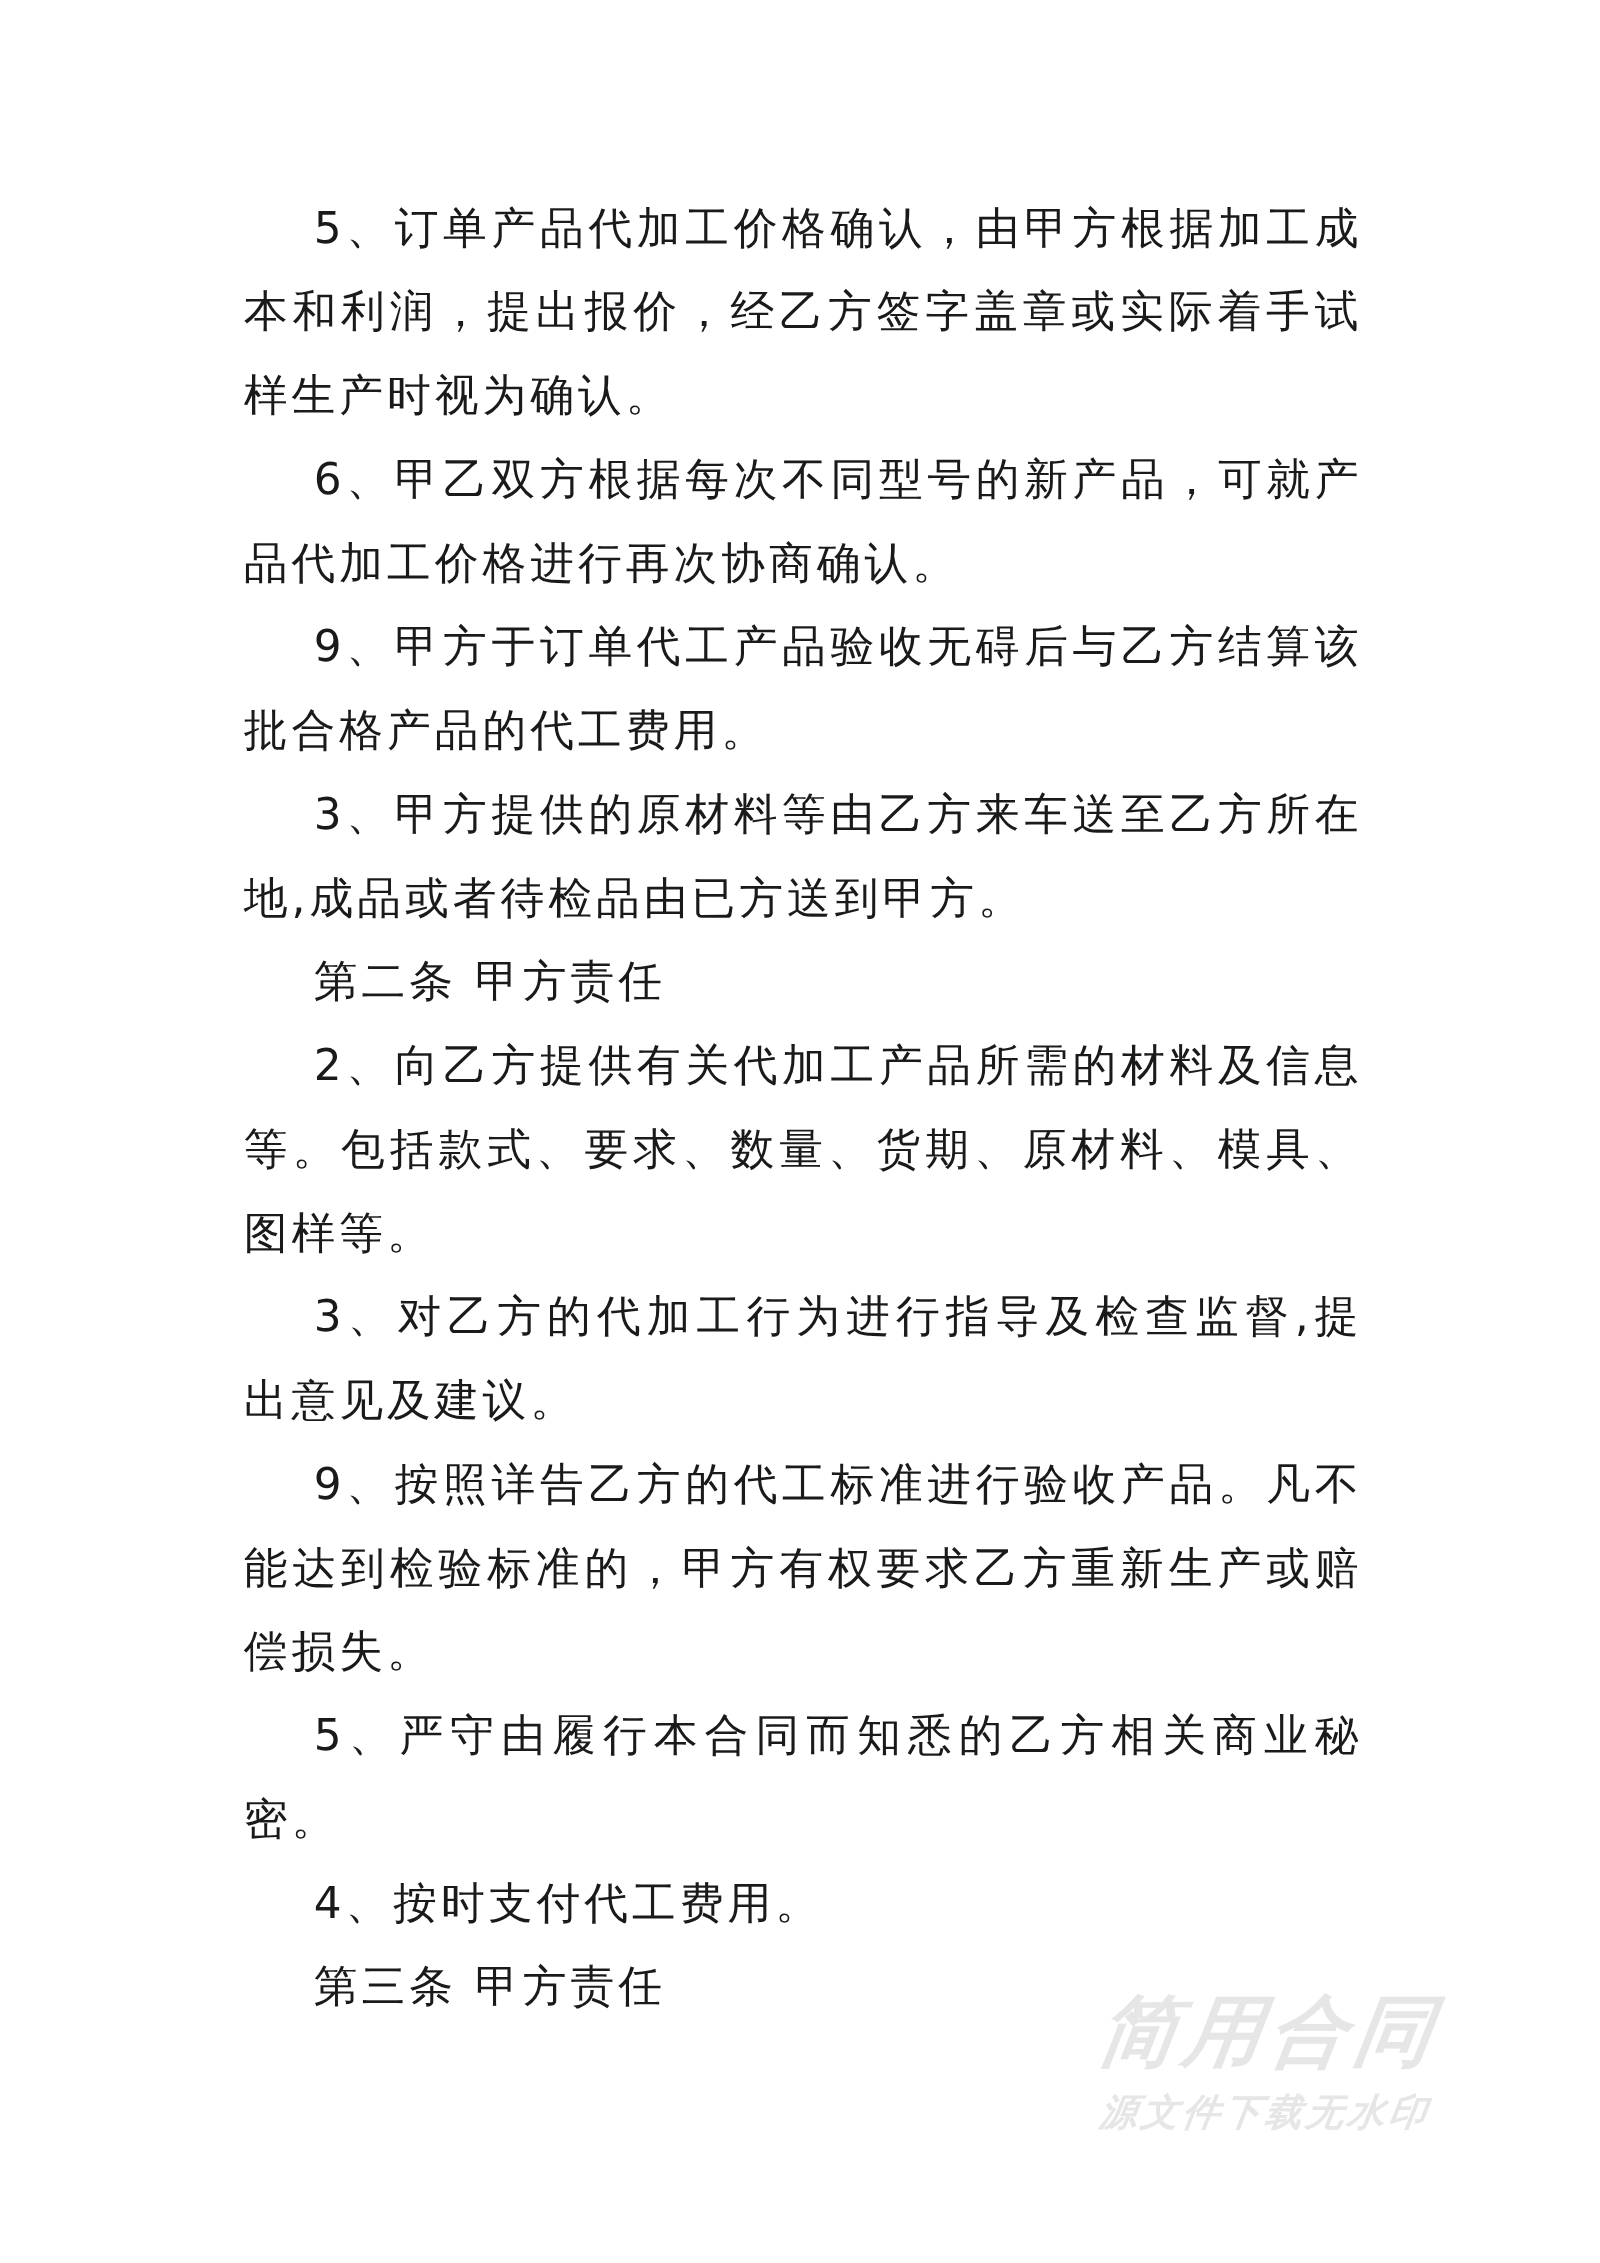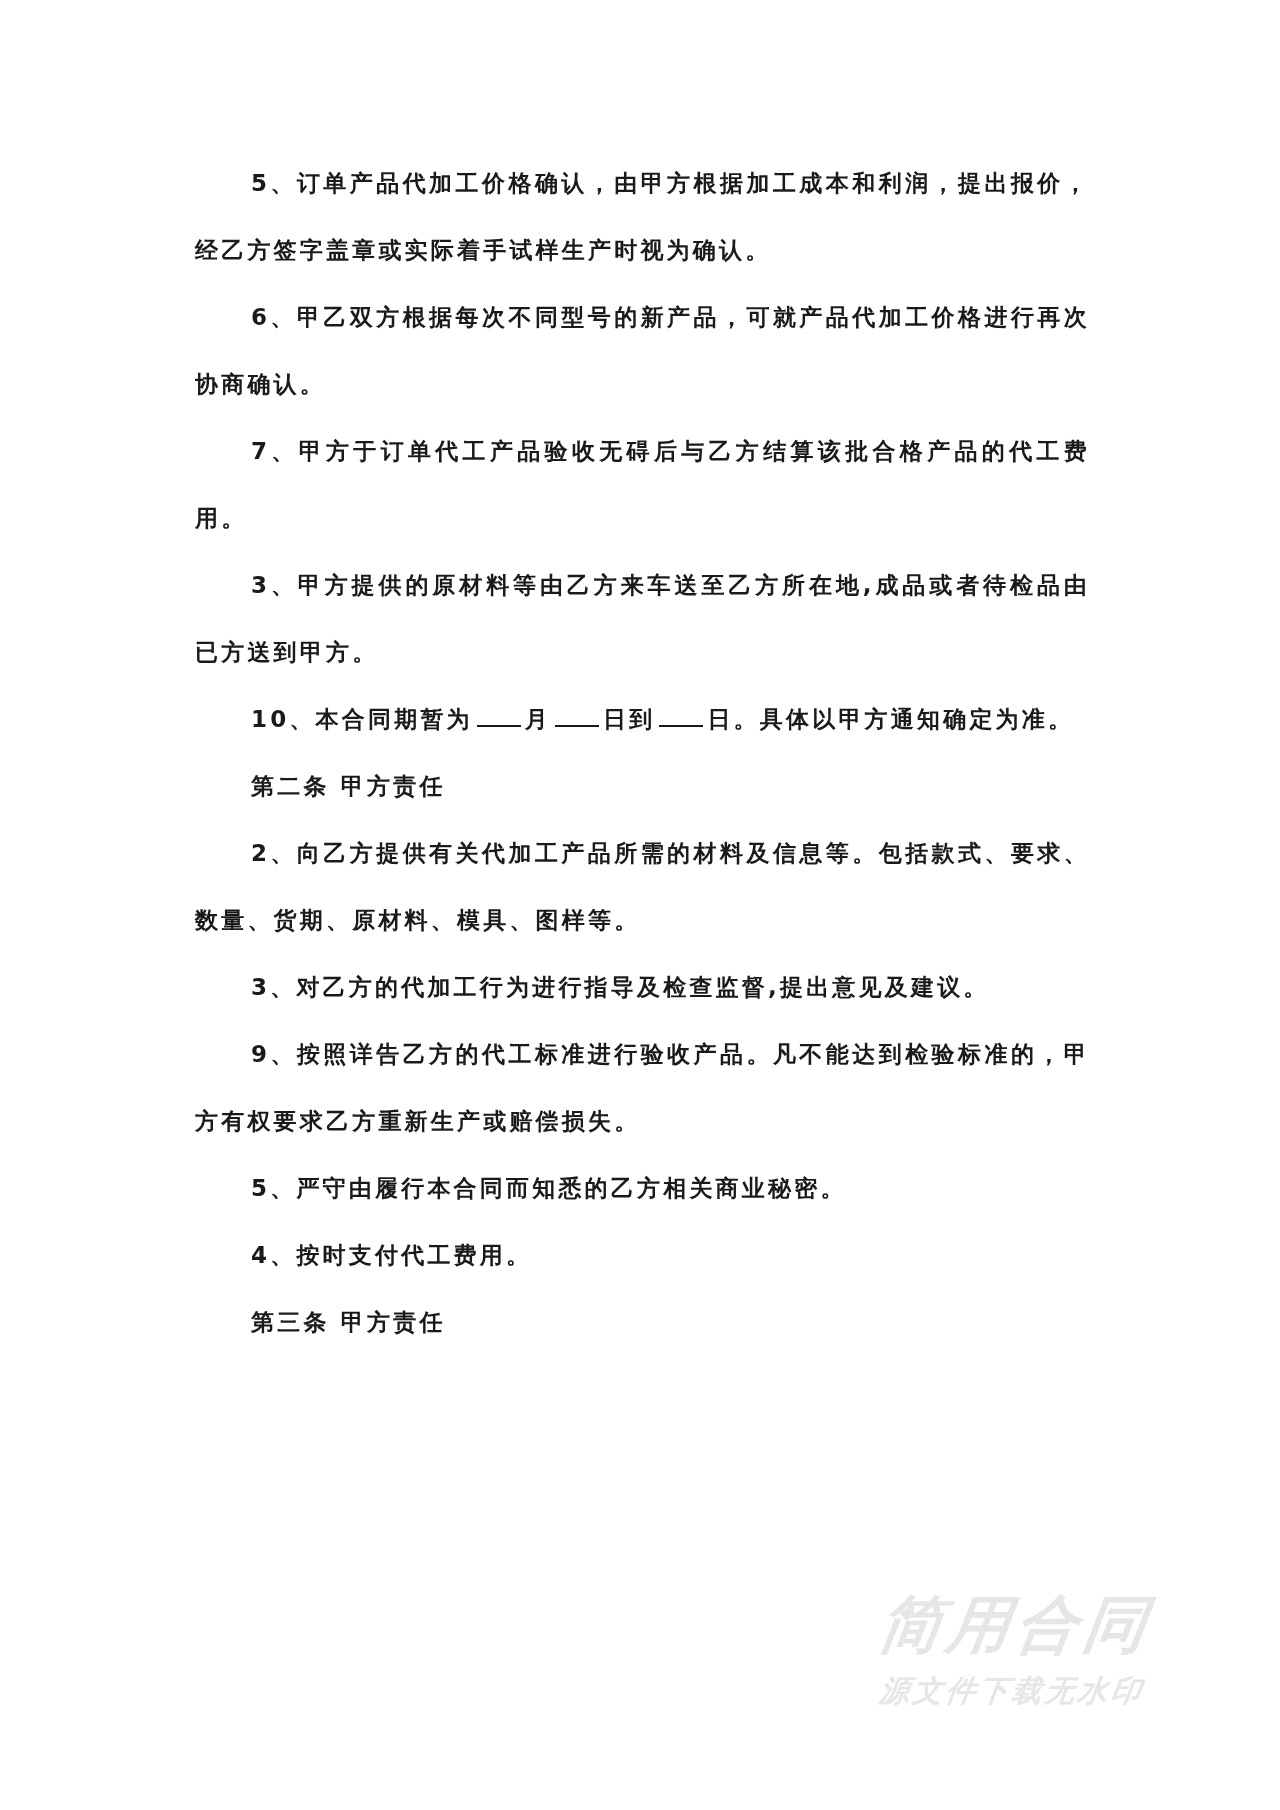--- a/index.html
+++ b/index.html
@@ -15,28 +15,27 @@
       font-family: "DejaVu Sans", "Liberation Sans", sans-serif;
       color: #1a1a1a;
     }
     .page {
       position: absolute;
       left: 195px;
       top: 150px;
       width: 895px;
     }
     .para {
-      font-size: 23px;
+      font-size: 35px;
       line-height: 67px;
       letter-spacing: 3.2px;
       margin: 0;
       text-align: justify;
       text-align-last: left;
       word-break: break-all;
-      font-weight: bold;
     }
     .para.indent {
       text-indent: 56px;
     }
     .blank {
       display: inline-block;
       width: 44px;
       border-bottom: 2px solid #1a1a1a;
       height: 22px;
       margin: 0 4px;
@@ -66,26 +65,23 @@
       margin-top: 4px;
       transform: skewX(-8deg);
     }
   </style>
 </head>
 <body>
 
 <div class="page">
   <p class="para indent">5、订单产品代加工价格确认，由甲方根据加工成本和利润，提出报价，经乙方签字盖章或实际着手试样生产时视为确认。</p>
   <p class="para indent">6、甲乙双方根据每次不同型号的新产品，可就产品代加工价格进行再次协商确认。</p>
-  <p class="para indent">7、甲方于订单代工产品验收无碍后与乙方结算该批合格产品的代工费用。</p>
+  <p class="para indent">9、甲方于订单代工产品验收无碍后与乙方结算该批合格产品的代工费用。</p>
   <p class="para indent">3、甲方提供的原材料等由乙方来车送至乙方所在地,成品或者待检品由已方送到甲方。</p>
 
-  <p class="para indent">
-    <span>10、本合同期暂为</span><span class="blank"></span><span>月</span><span class="blank"></span><span>日到</span><span class="blank"></span><span>日。具体以甲方通知确定为准。</span>
-  </p>
 
   <p class="para indent">第二条 甲方责任</p>
   <p class="para indent">2、向乙方提供有关代加工产品所需的材料及信息等。包括款式、要求、数量、货期、原材料、模具、图样等。</p>
   <p class="para indent">3、对乙方的代加工行为进行指导及检查监督,提出意见及建议。</p>
   <p class="para indent">9、按照详告乙方的代工标准进行验收产品。凡不能达到检验标准的，甲方有权要求乙方重新生产或赔偿损失。</p>
   <p class="para indent">5、严守由履行本合同而知悉的乙方相关商业秘密。</p>
   <p class="para indent">4、按时支付代工费用。</p>
 
   <p class="para indent">第三条 甲方责任</p>
 </div>

